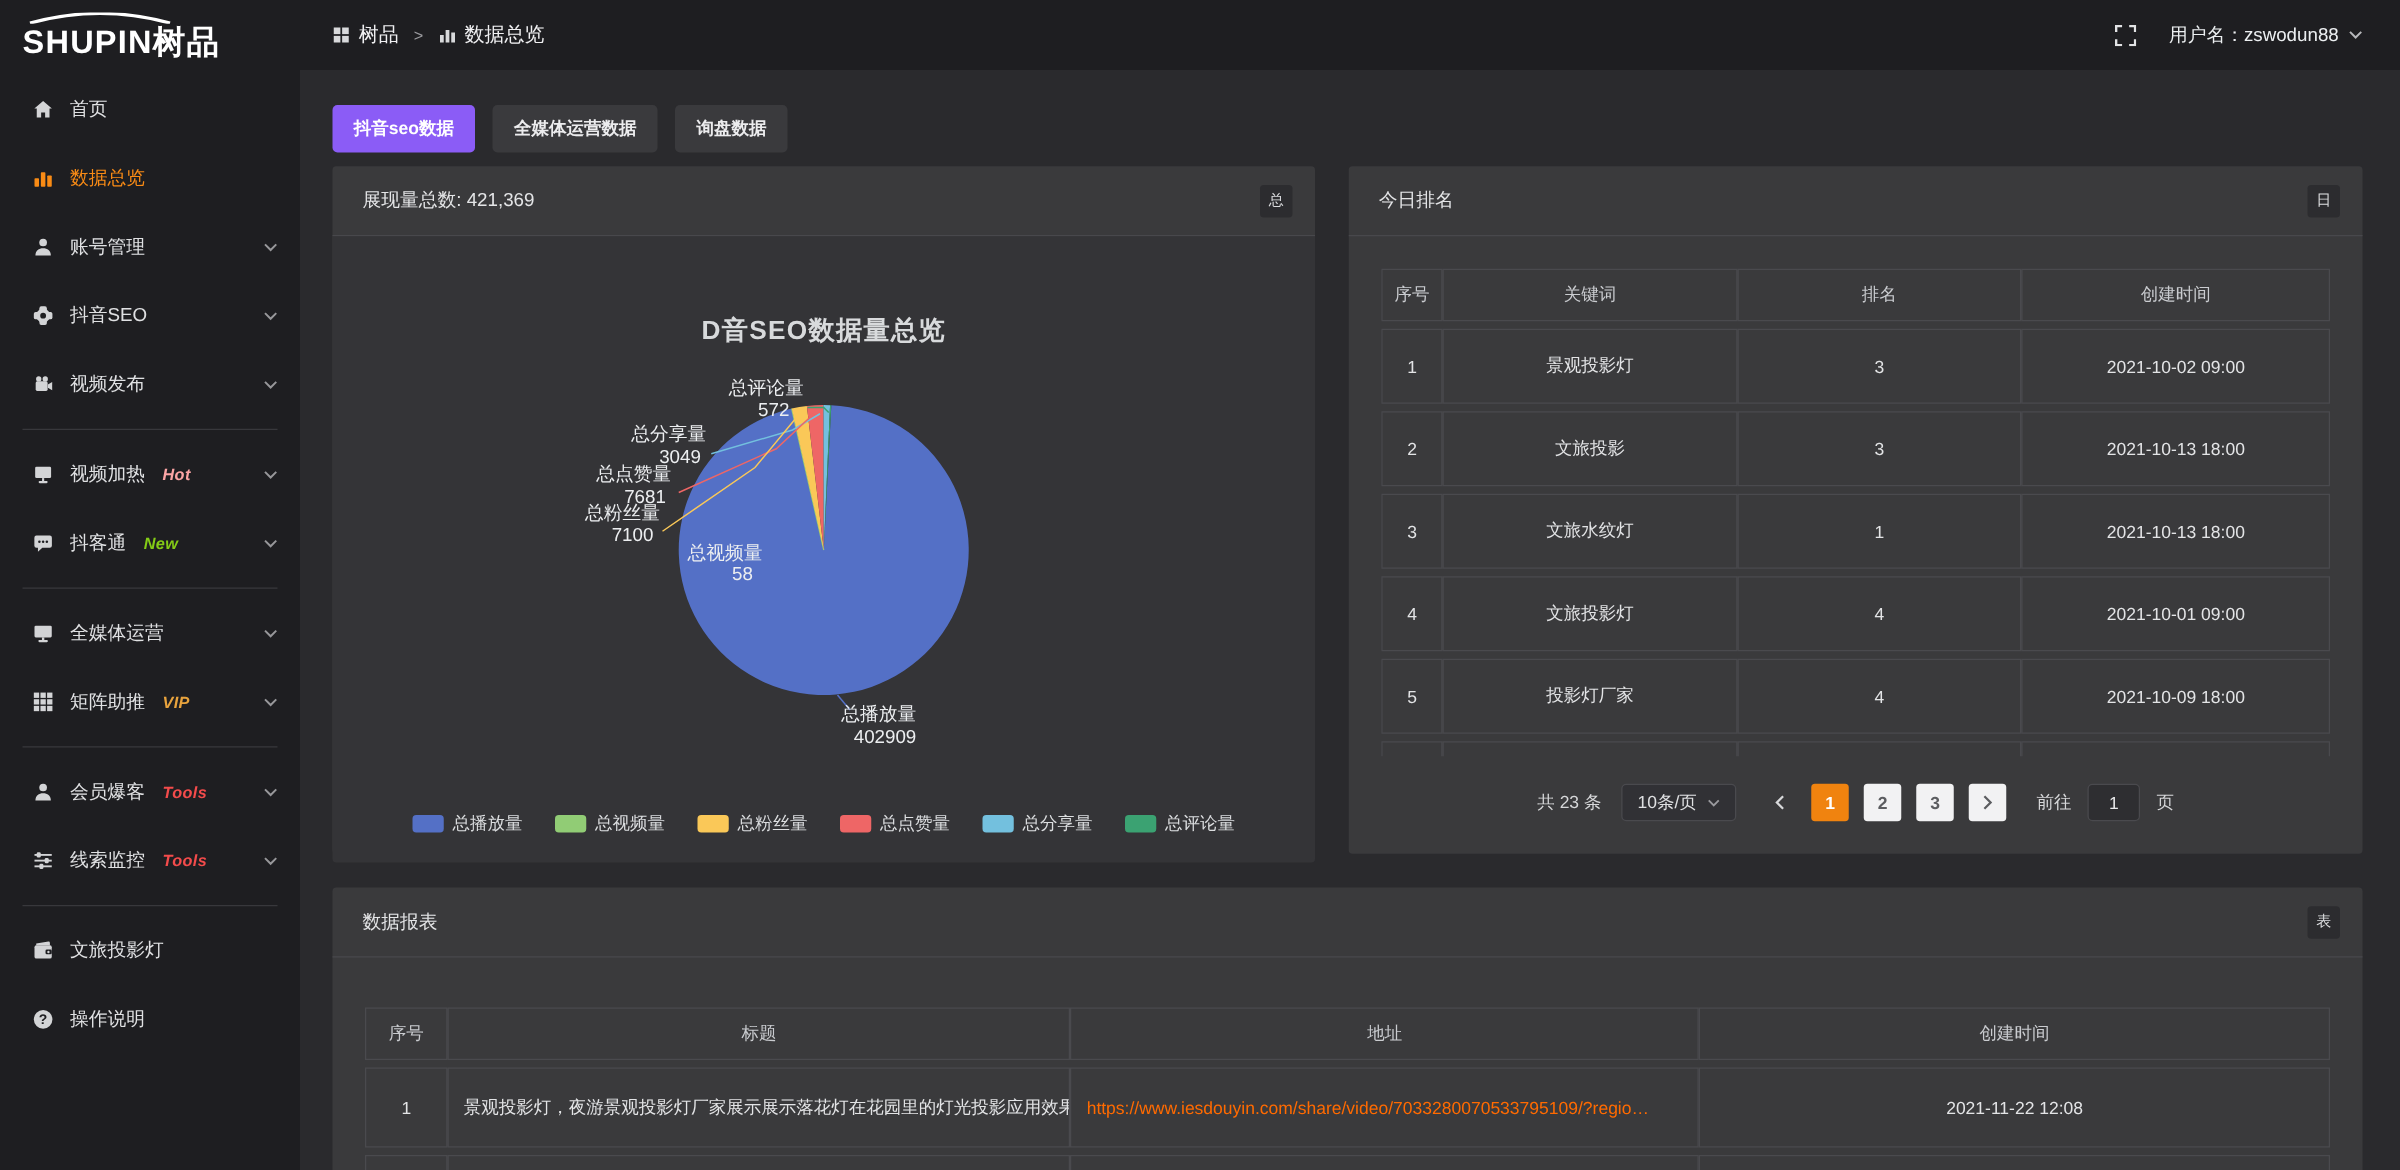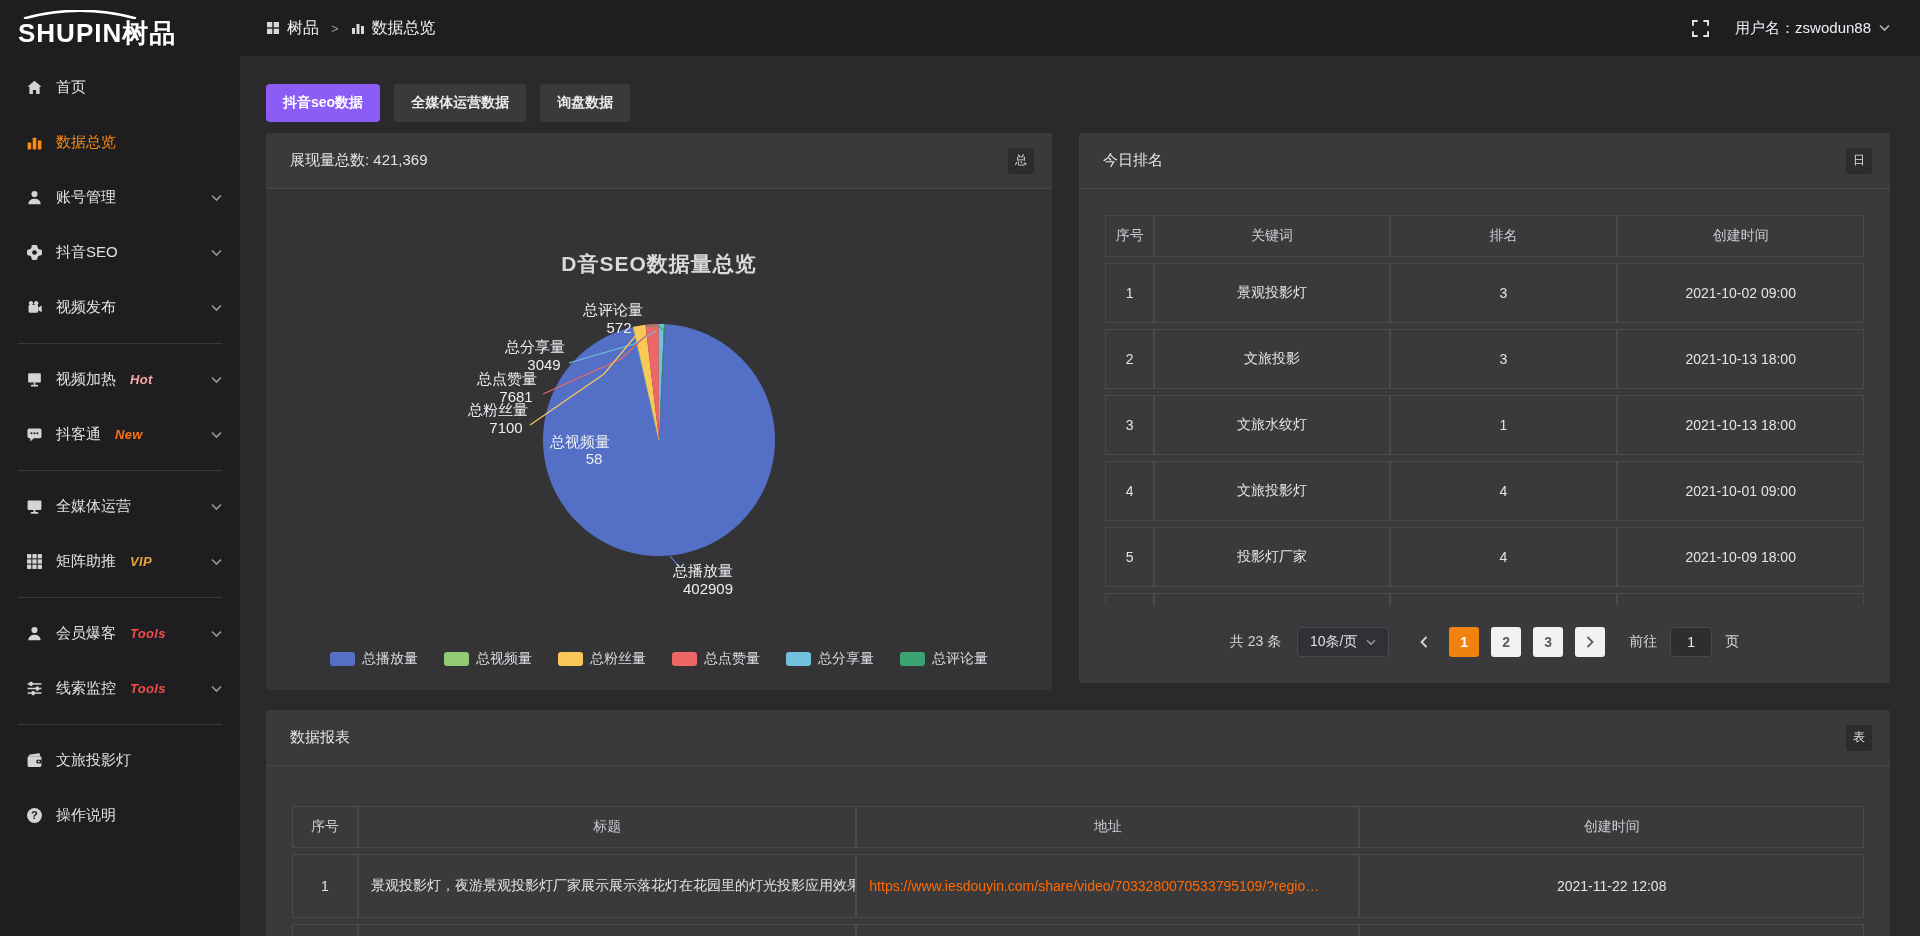--- a/index.html
+++ b/index.html
@@ -204,21 +204,21 @@
   </div>
 
   <div class="side-item">
     <svg class="sicon" viewBox="0 0 16 16" style="fill:#d3d4d6">
         <path d="M3,2.3 h10 a1.6,1.6 0 0 1 1.6,1.6 v6 a1.6,1.6 0 0 1 -1.6,1.6 h-5.6 l-3.3,3 v-3 H3 a1.6,1.6 0 0 1 -1.6,-1.6 v-6 A1.6,1.6 0 0 1 3,2.3 z"></path>
         <circle cx="5.2" cy="6.9" r="0.95" fill="#1e1e21"></circle>
         <circle cx="8" cy="6.9" r="0.95" fill="#1e1e21"></circle>
         <circle cx="10.8" cy="6.9" r="0.95" fill="#1e1e21"></circle>
       </svg>
     <span>抖客通</span>
-    <span class="side-badge" style="color: #f97316;">New</span>
+    <span class="side-badge" style="color: #84cc16;">New</span>
     <span class="side-arrow">
         <svg width="11" height="8" viewBox="0 0 11 8" fill="none" stroke="#97979a" stroke-width="1.6">
           <polyline points="1,1.5 5.5,6 10,1.5"></polyline>
         </svg>
       </span>
   </div>
 
   <div class="side-divider"></div>
 
   <div class="side-item">

